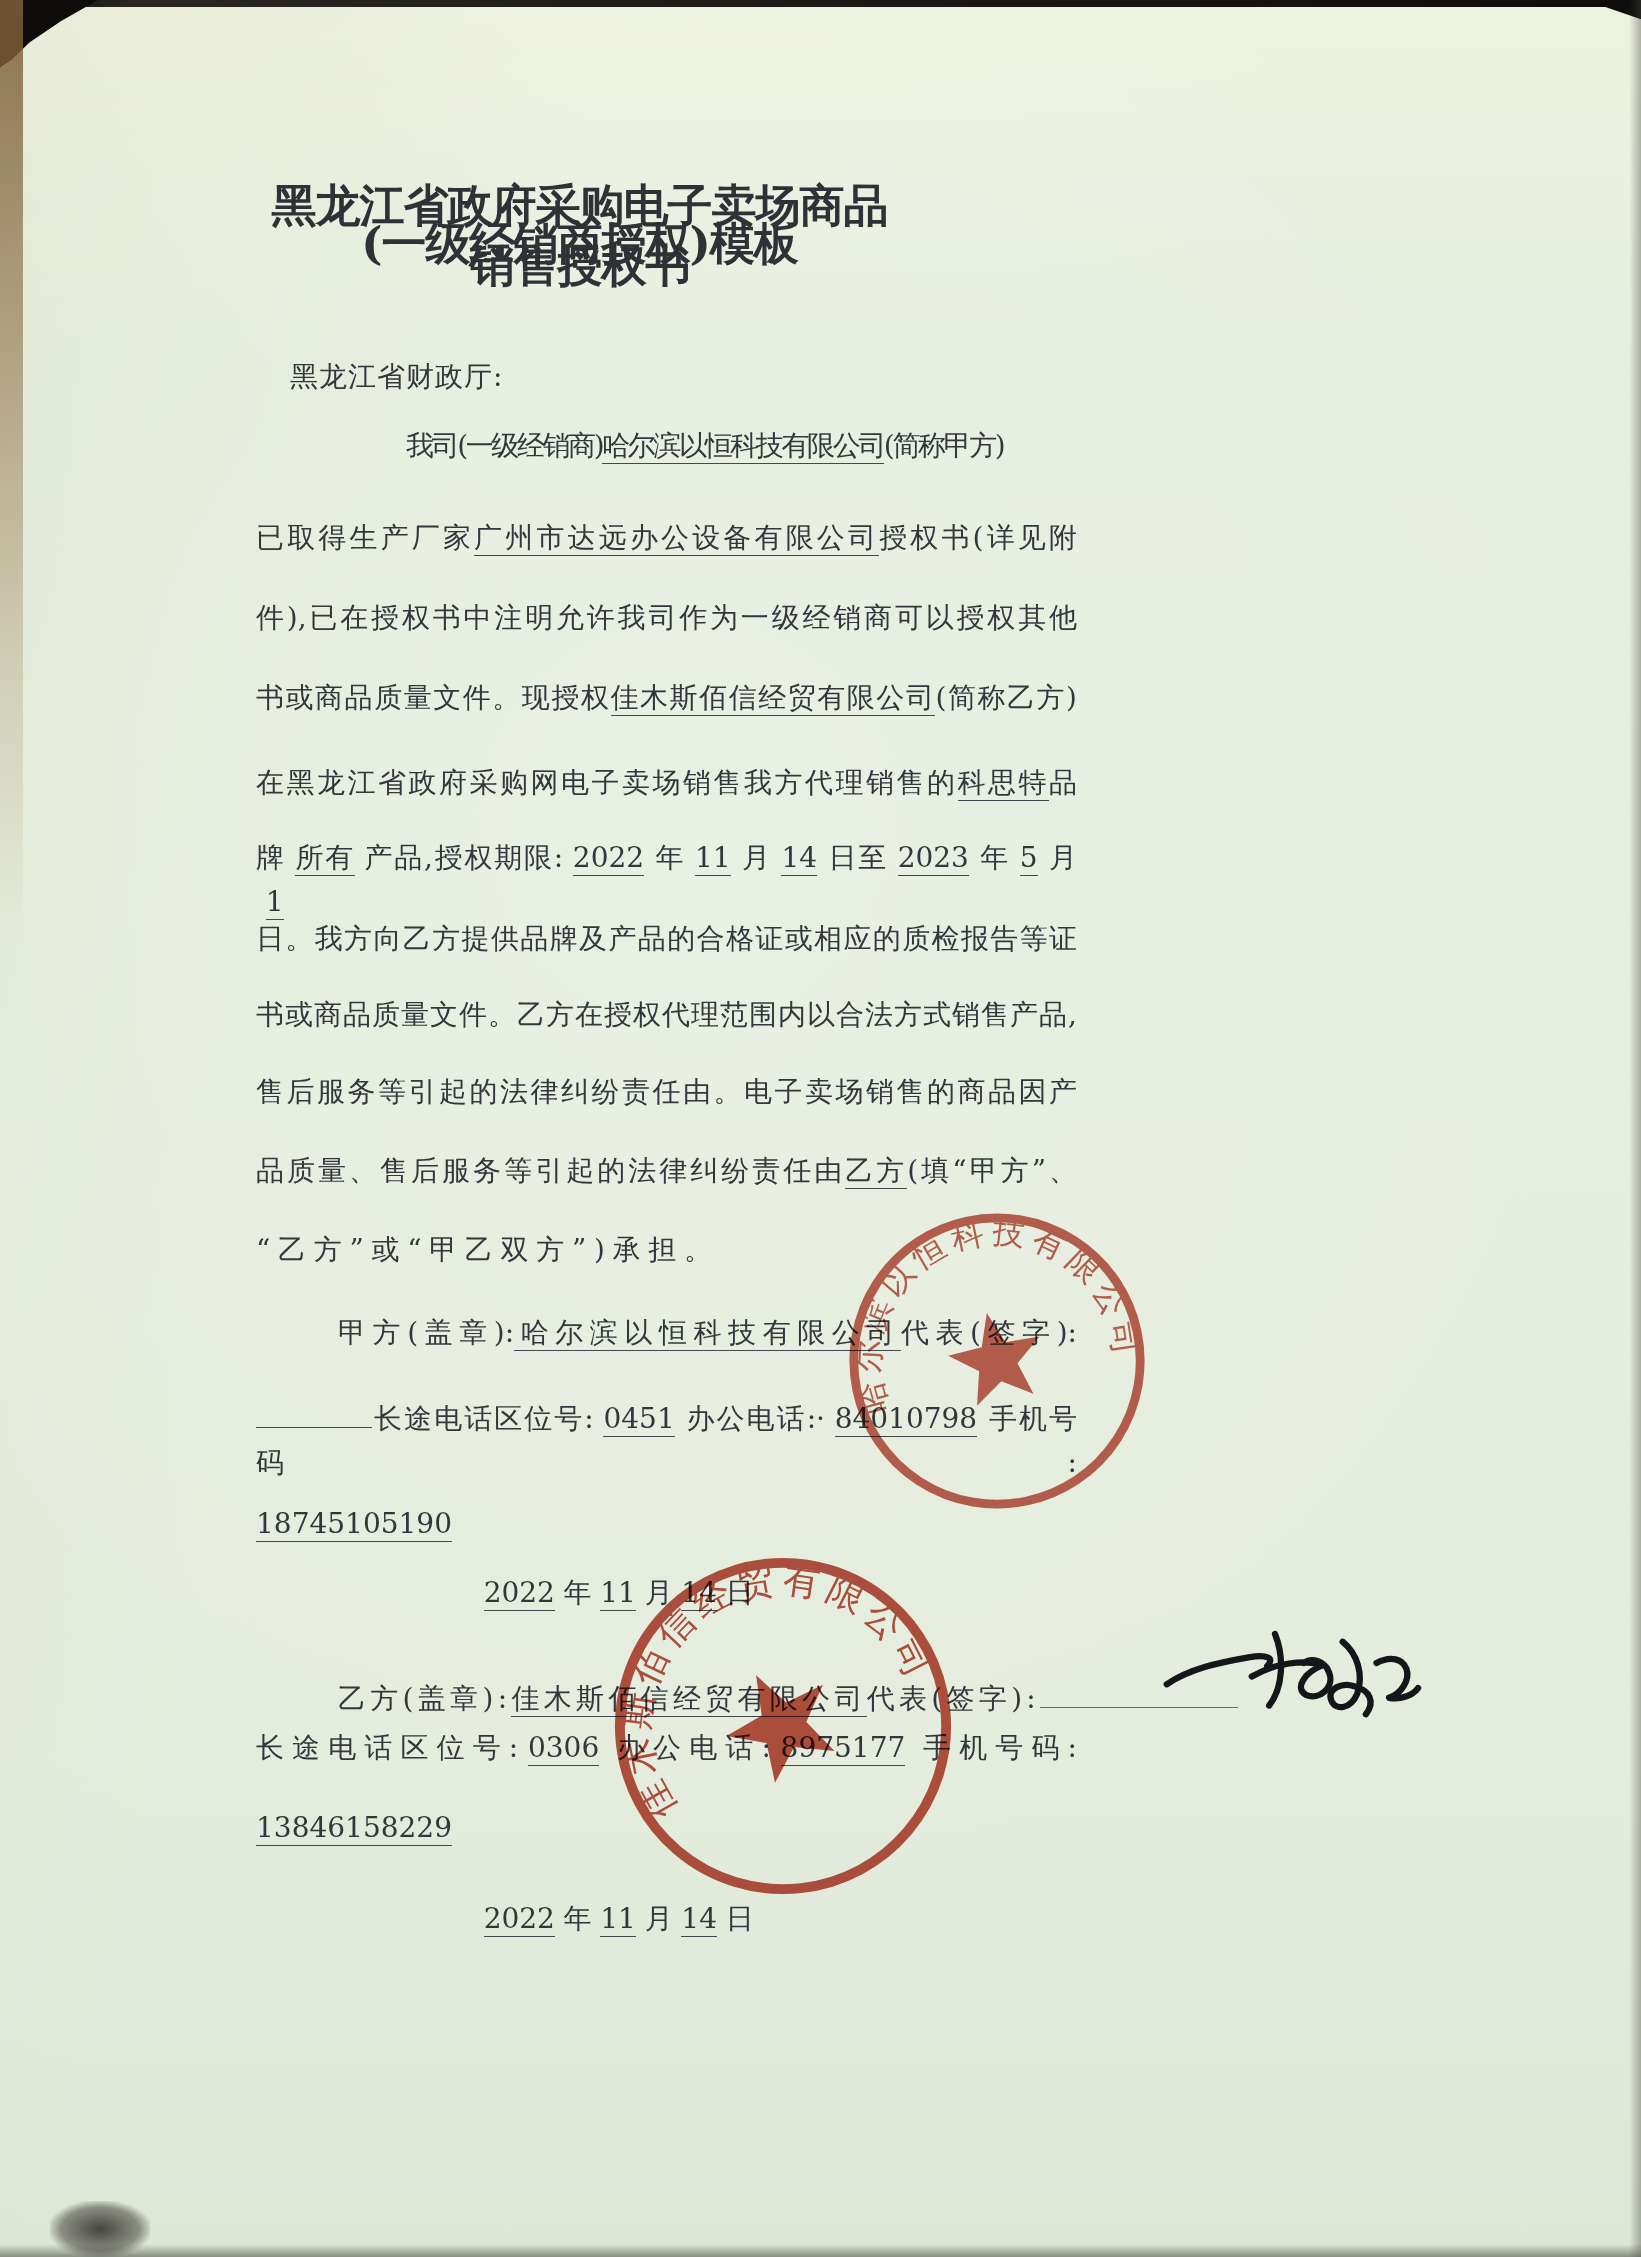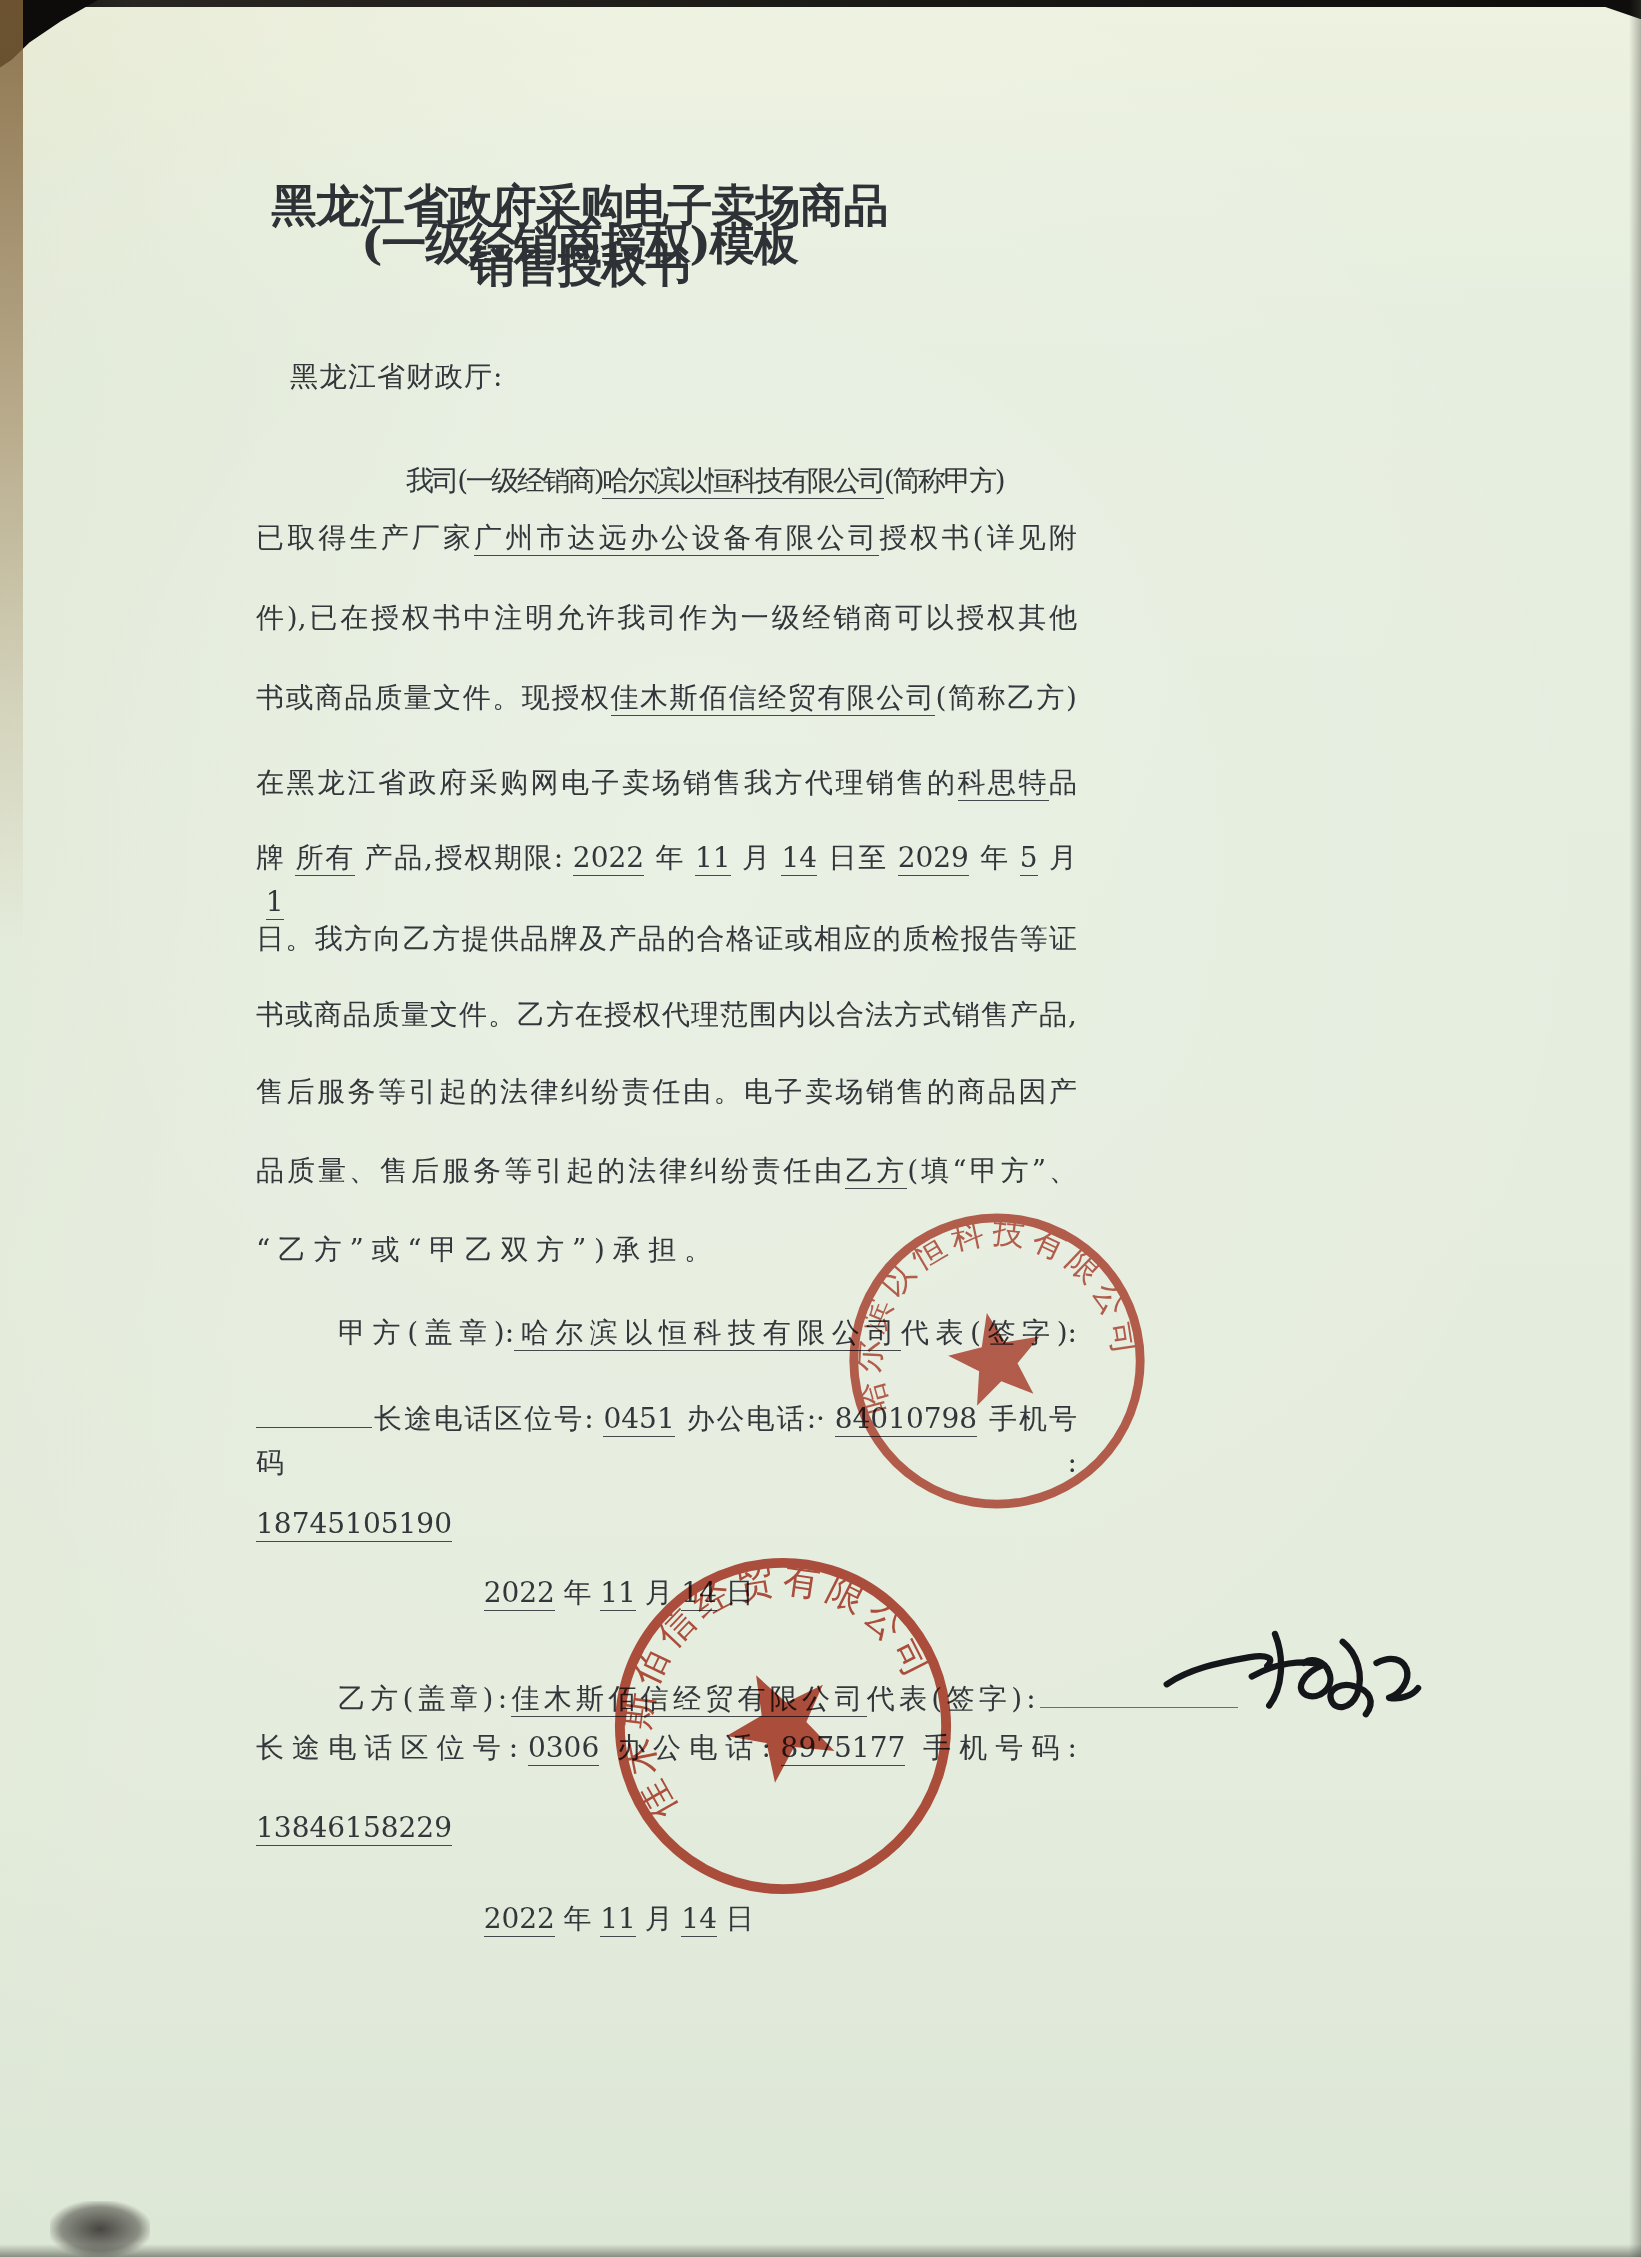--- a/index.html
+++ b/index.html
@@ -68,31 +68,31 @@
   <div class="edge-bottom"></div>
   <div class="edge-right"></div>
 
   <div class="textblock">
 
     <div class="title" style="top:176px">黑龙江省政府采购电子卖场商品销售授权书</div>
     <div class="title" style="top:214px">(一级经销商授权)模板</div>
 
     <div class="line salutation" style="top:355px;left:34px">黑龙江省财政厅:</div>
 
-    <div class="line indent-first" style="top:459px"><span>我司(一级经销商)</span><span class="u">哈尔滨以恒科技有限公司</span><span>(简称甲方)</span></div>
+    <div class="line indent-first" style="top:424px"><span>我司(一级经销商)</span><span class="u">哈尔滨以恒科技有限公司</span><span>(简称甲方)</span></div>
 
     <div class="line just" style="top:516px"><span>已取得生产厂家</span><span class="u">广州市达远办公设备有限公司</span><span>授权书(详见附</span></div>
 
     <div class="line just" style="top:596px"><span>件),已在授权书中注明允许我司作为一级经销商可以授权其他</span></div>
 
     <div class="line just" style="top:676px"><span>书或商品质量文件。现授权</span><span class="u">佳木斯佰信经贸有限公司</span><span>(简称乙方)</span></div>
 
     <div class="line just" style="top:761px"><span>在黑龙江省政府采购网电子卖场销售我方代理销售的</span><span class="u">科思特</span><span>品</span></div>
 
-    <div class="line just" style="top:836px"><span>牌</span><span class="u num">所有</span><span>产品,授权期限:</span><span class="u num">2022</span><span>年</span><span class="u num">11</span><span>月</span><span class="u num">14</span><span>日至</span><span class="u num">2029</span><span>年</span><span class="u num">5</span><span>月</span><span class="u num">1</span></div>
+    <div class="line just" style="top:836px"><span>牌</span><span class="u num">所有</span><span>产品,授权期限:</span><span class="u num">2022</span><span>年</span><span class="u num">11</span><span>月</span><span class="u num">14</span><span>日至</span><span class="u num">2023</span><span>年</span><span class="u num">5</span><span>月</span><span class="u num">1</span></div>
 
     <div class="line just" style="top:917px"><span>日。我方向乙方提供品牌及产品的合格证或相应的质检报告等证</span></div>
 
     <div class="line just" style="top:993px"><span>书或商品质量文件。乙方在授权代理范围内以合法方式销售产品,</span></div>
 
     <div class="line just" style="top:1070px"><span>售后服务等引起的法律纠纷责任由。电子卖场销售的商品因产</span></div>
 
     <div class="line just" style="top:1149px"><span>品质量、售后服务等引起的法律纠纷责任由</span><span class="u">乙方</span><span>(填“甲方”、</span></div>
 
     <div class="line l11" style="top:1228px"><span>“乙方”或“甲乙双方”)承担。</span></div>

